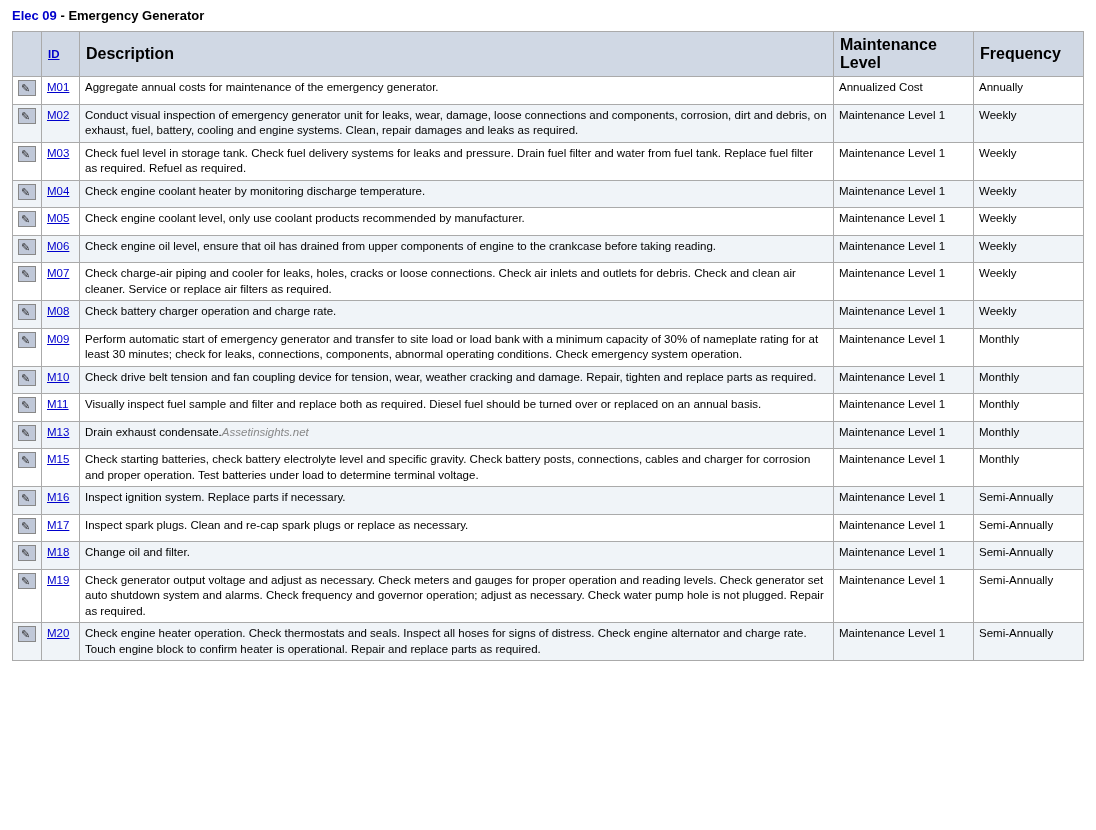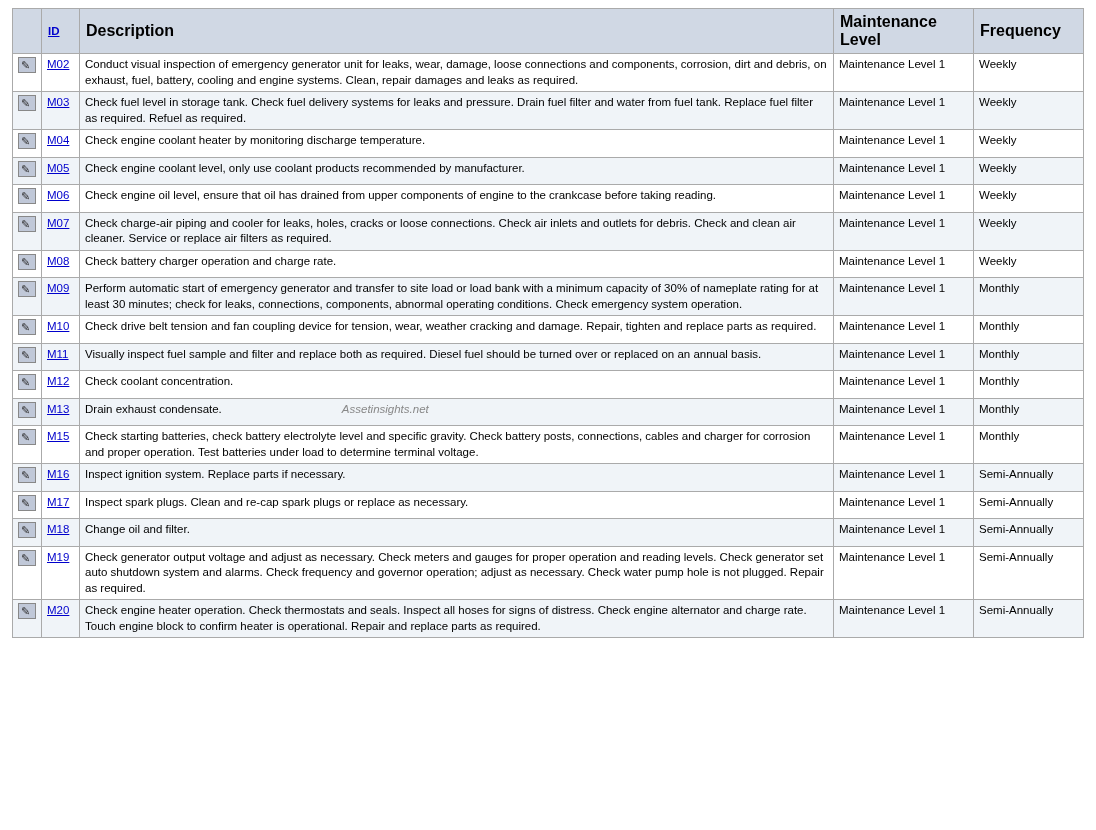--- a/index.html
+++ b/index.html
@@ -73,32 +73,42 @@
     }
     .watermark {
       color: #888;
       font-style: italic;
     }
   </style>
 </head>
 <body>
 
 <div class="page-container">
+  <div class="page-title">
+    <a href="#">Elec 09</a><span> - </span><span>Emergency Generator</span>
+  </div>
 
   <table>
     <thead>
       <tr>
         <th class="col-edit"></th>
         <th class="col-id">ID</th>
         <th class="col-desc">Description</th>
         <th class="col-level">Maintenance Level</th>
         <th class="col-freq">Frequency</th>
       </tr>
     </thead>
     <tbody id="table-body">
+    <tr>
+          <td class="col-edit"><span class="edit-icon"></span></td>
+          <td class="col-id" style="color: rgb(0, 0, 204); text-decoration: underline; cursor: pointer;">M01</td>
+          <td class="col-desc">Aggregate annual costs for maintenance of the emergency generator.</td>
+          <td class="col-level">Annualized Cost</td>
+          <td class="col-freq">Annually</td>
+        </tr>
         <tr>
           <td class="col-edit"><span class="edit-icon"></span></td>
           <td class="col-id" style="color: rgb(0, 0, 204); text-decoration: underline; cursor: pointer;">M02</td>
           <td class="col-desc">Conduct visual inspection of emergency generator unit for leaks, wear, damage, loose connections and components, corrosion, dirt and debris, on exhaust, fuel, battery, cooling and engine systems. Clean, repair damages and leaks as required.</td>
           <td class="col-level">Maintenance Level 1</td>
           <td class="col-freq">Weekly</td>
         </tr>
         <tr>
           <td class="col-edit"><span class="edit-icon"></span></td>
           <td class="col-id" style="color: rgb(0, 0, 204); text-decoration: underline; cursor: pointer;">M03</td>
@@ -157,29 +167,22 @@
         </tr>
         <tr>
           <td class="col-edit"><span class="edit-icon"></span></td>
           <td class="col-id" style="color: rgb(0, 0, 204); text-decoration: underline; cursor: pointer;">M11</td>
           <td class="col-desc">Visually inspect fuel sample and filter and replace both as required. Diesel fuel should be turned over or replaced on an annual basis.</td>
           <td class="col-level">Maintenance Level 1</td>
           <td class="col-freq">Monthly</td>
         </tr>
         <tr>
           <td class="col-edit"><span class="edit-icon"></span></td>
-          <td class="col-id" style="color: rgb(0, 0, 204); text-decoration: underline; cursor: pointer;">M12</td>
-          <td class="col-desc">Check coolant concentration.</td>
-          <td class="col-level">Maintenance Level 1</td>
-          <td class="col-freq">Monthly</td>
-        </tr>
-        <tr>
-          <td class="col-edit"><span class="edit-icon"></span></td>
           <td class="col-id" style="color: rgb(0, 0, 204); text-decoration: underline; cursor: pointer;">M13</td>
-          <td class="col-desc"><span>Drain exhaust condensate.</span><span class="watermark" style="margin-left: 120px; text-align: right;">Assetinsights.net</span></td>
+          <td class="col-desc"><span>Drain exhaust condensate.</span><span class="watermark" style=" text-align: right;">Assetinsights.net</span></td>
           <td class="col-level">Maintenance Level 1</td>
           <td class="col-freq">Monthly</td>
         </tr>
         <tr>
           <td class="col-edit"><span class="edit-icon"></span></td>
           <td class="col-id" style="color: rgb(0, 0, 204); text-decoration: underline; cursor: pointer;">M15</td>
           <td class="col-desc">Check starting batteries, check battery electrolyte level and specific gravity. Check battery posts, connections, cables and charger for corrosion and proper operation. Test batteries under load to determine terminal voltage.</td>
           <td class="col-level">Maintenance Level 1</td>
           <td class="col-freq">Monthly</td>
         </tr>

